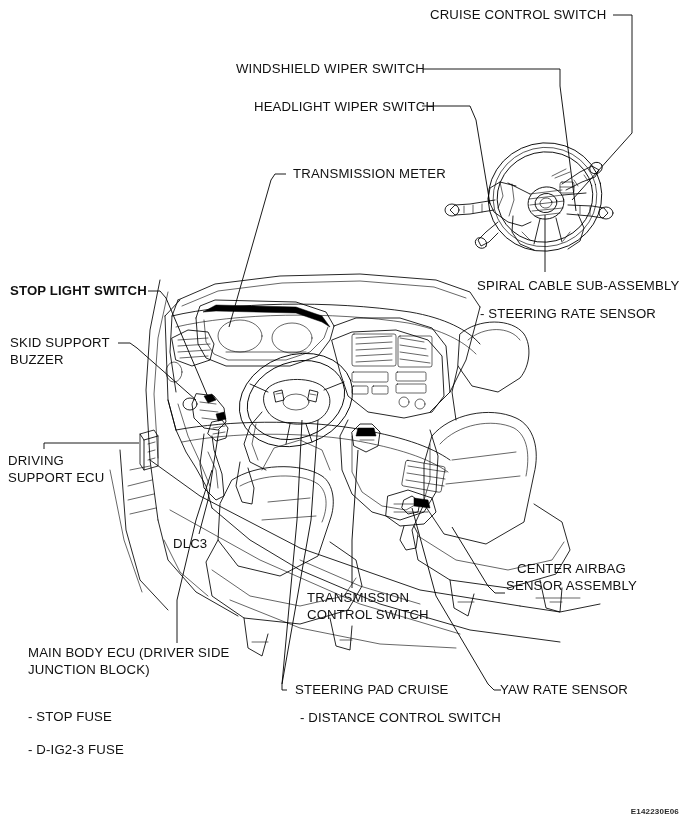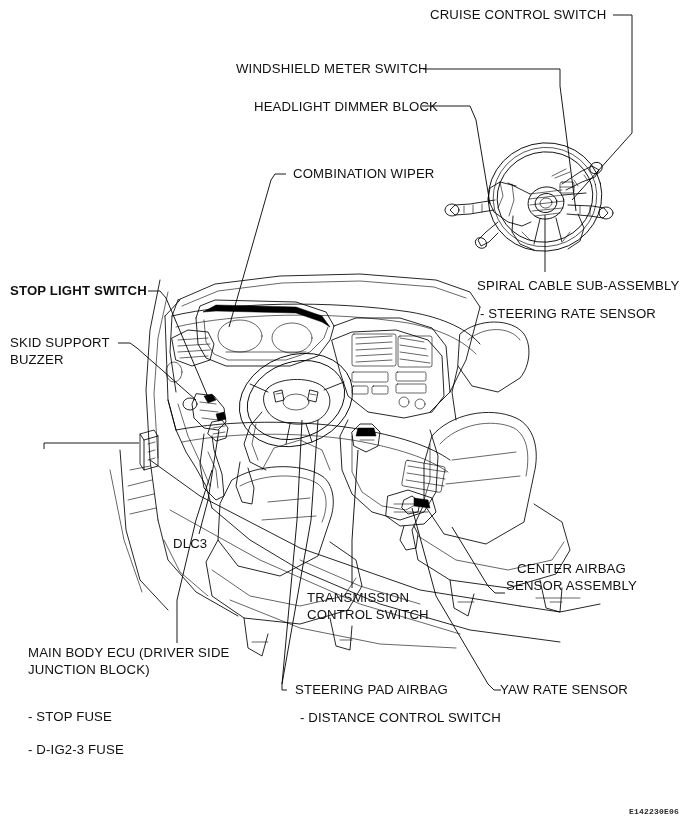--- a/index.html
+++ b/index.html
@@ -15,21 +15,21 @@
     line-height:15px;
     letter-spacing:0.15px;
     white-space:nowrap;
     color:#111;
     font-weight:400;
   }
   .lbl.two{white-space:pre-line;line-height:16.5px;}
   #figcode{
     position:absolute;right:10px;bottom:10px;
     font-size:8px;letter-spacing:0.2px;color:#2a2a2a;
-    font-family:Liberation Mono, monospace;
+    font-family:Liberation Sans, sans-serif;
     font-weight:700;
   }
   svg{position:absolute;left:0;top:0;}
   .art{fill:none;stroke:#000;stroke-width:0.85;stroke-linejoin:round;stroke-linecap:round;}
   .art-thin{fill:none;stroke:#000;stroke-width:0.6;stroke-linejoin:round;stroke-linecap:round;}
   .art-fill{fill:#000;stroke:#000;stroke-width:0.5;}
   .art-white{fill:#fff;stroke:#000;stroke-width:0.8;}
   .leader{fill:none;stroke:#000;stroke-width:0.9;stroke-linejoin:miter;stroke-linecap:butt;}
 </style>
 </head>
@@ -263,49 +263,51 @@
       <path class="art-thin" d="M536 598 L580 598"></path>
 
       <path class="art-thin" d="M268 502 L310 498 M262 520 L316 516"></path>
       <path class="art-thin" d="M452 460 L516 452 M446 484 L520 476"></path>
     </g>
 
   </svg>
 
   <div class="lbl" style="left:430px;top:7px;">CRUISE CONTROL SWITCH</div>
 
-  <div class="lbl" style="left:236px;top:61px;">WINDSHIELD METER SWITCH</div>
-
-  <div class="lbl" style="left:254px;top:99px;">HEADLIGHT DIMMER BLOCK</div>
-
-  <div class="lbl" style="left:293px;top:166px;">COMBINATION WIPER</div>
+  <div class="lbl" style="left:236px;top:61px;">WINDSHIELD WIPER SWITCH</div>
+
+  <div class="lbl" style="left:254px;top:99px;">HEADLIGHT WIPER SWITCH</div>
+
+  <div class="lbl" style="left:293px;top:166px;">TRANSMISSION METER</div>
 
   <div class="lbl" style="left:477px;top:278px;">SPIRAL CABLE SUB-ASSEMBLY</div>
 
   <div class="lbl" style="left:480px;top:306px;">- STEERING RATE SENSOR</div>
 
   <div class="lbl" style="left:10px;top:283px;font-weight:bold;">STOP LIGHT SWITCH</div>
 
   <div class="lbl two" style="left:10px;top:335px;">SKID SUPPORT
 BUZZER</div>
 
+  <div class="lbl two" style="left:8px;top:453px;">DRIVING
+SUPPORT ECU</div>
 
   <div class="lbl" style="left:173px;top:536px;">DLC3</div>
 
   <div class="lbl two" style="left:28px;top:645px;">MAIN BODY ECU (DRIVER SIDE
 JUNCTION BLOCK)</div>
 
   <div class="lbl" style="left:28px;top:709px;">- STOP FUSE</div>
 
   <div class="lbl" style="left:28px;top:742px;">- D-IG2-3 FUSE</div>
 
   <div class="lbl two" style="left:307px;top:590px;">TRANSMISSION
 CONTROL SWITCH</div>
 
-  <div class="lbl" style="left:295px;top:682px;">STEERING PAD AIRBAG</div>
+  <div class="lbl" style="left:295px;top:682px;">STEERING PAD CRUISE</div>
 
   <div class="lbl" style="left:300px;top:710px;">- DISTANCE CONTROL SWITCH</div>
 
   <div class="lbl two" style="left:506px;top:561px;text-align:center;">CENTER AIRBAG
 SENSOR ASSEMBLY</div>
 
   <div class="lbl" style="left:500px;top:682px;">YAW RATE SENSOR</div>
 
   <div id="figcode">E142230E06</div>
 

